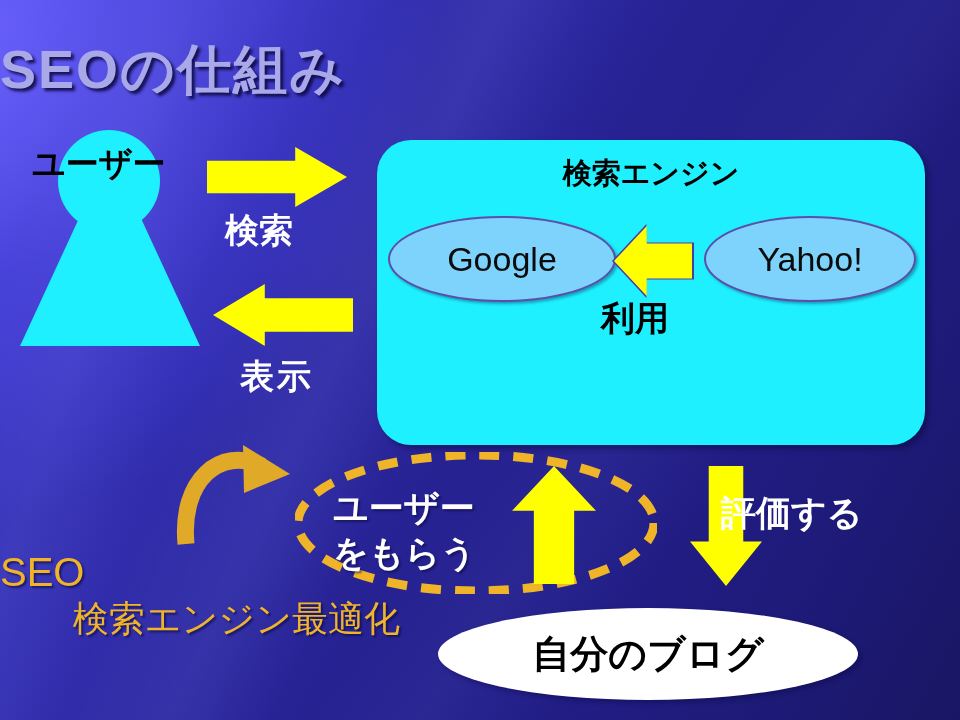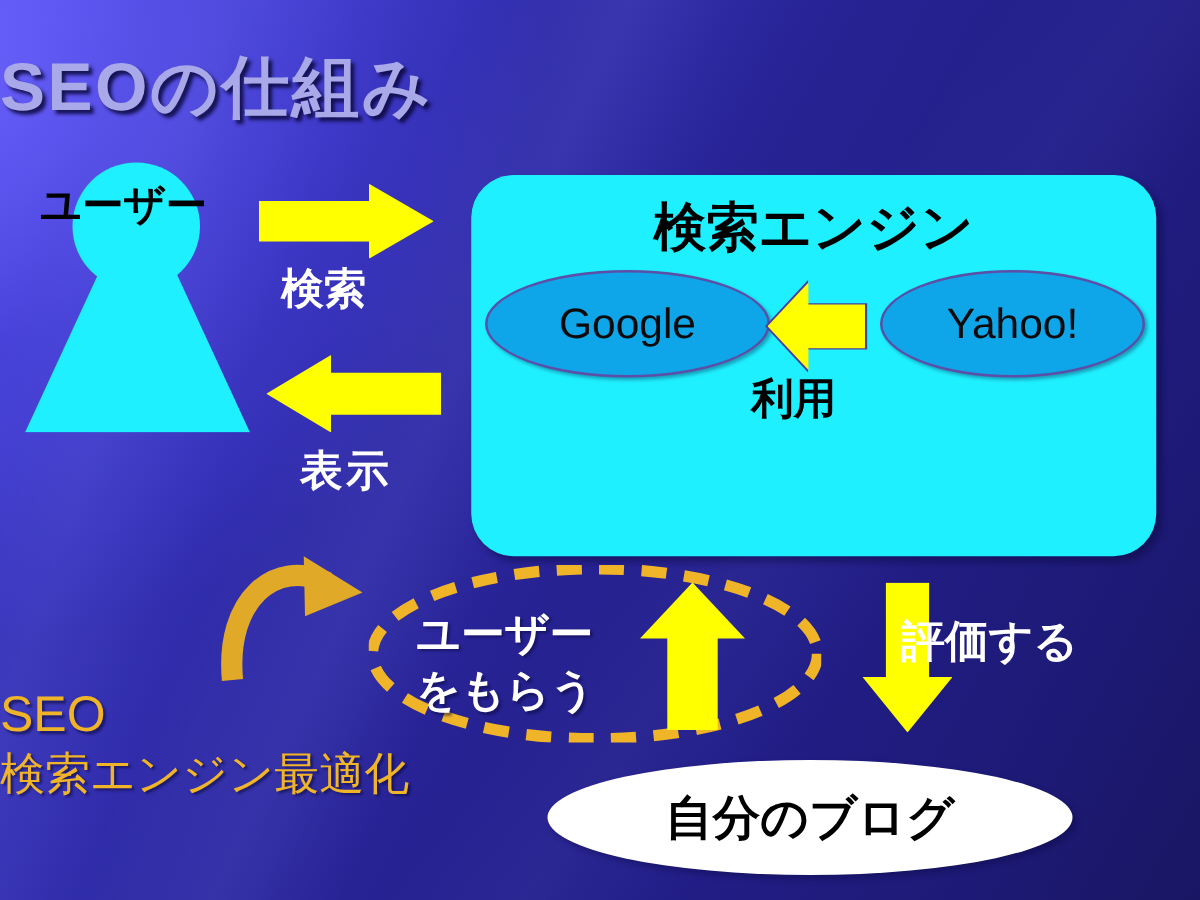--- a/index.html
+++ b/index.html
@@ -94,26 +94,26 @@
   .engine-box {
     position: absolute; left: 377px; top: 140px;
     width: 548px; height: 305px;
     background: #1ff0ff;
     border-radius: 34px;
     box-shadow: 4px 4px 5px rgba(10,8,60,0.45);
   }
   .engine-title {
     position: absolute; left: 0; top: 14px; width: 548px;
     text-align: center;
-    font-size: 42px; font-weight: bold; color: #000;
+    font-size: 29px; font-weight: bold; color: #000;
     white-space: nowrap;
   }
   .oval {
     position: absolute;
-    background: #0ea5e9;
+    background: #7dd3fc;
     border: 2px solid #5b4fa8;
     border-radius: 50%;
     display: flex; align-items: center; justify-content: center;
     font-size: 34px; color: #0b0b0b;
     box-shadow: 2px 2px 3px rgba(10,8,60,0.35);
   }
   .oval-google { left: 11px; top: 76px; width: 224px; height: 82px; }
   .oval-yahoo  { left: 327px; top: 76px; width: 208px; height: 82px; }
 
   .arrow-left-use {
@@ -170,21 +170,21 @@
 
   
   .seo-main {
     position: absolute; left: 0; top: 550px; width: 400px;
     text-align: left;
     font-size: 40px; color: #f0b429; white-space: nowrap;
     text-shadow: 2px 2px 2px rgba(10,8,60,0.6);
   }
   .seo-sub {
     position: absolute; left: 0; top: 595px; width: 400px;
-    text-align: left;
+    text-align: right;
     font-size: 36px; color: #f0b429; white-space: nowrap;
     text-shadow: 2px 2px 2px rgba(10,8,60,0.6);
     font-family: Liberation Mono, monospace;
   }
 
   
   .blog-oval {
     position: absolute; left: 438px; top: 608px;
     width: 420px; height: 92px;
     background: #ffffff;

